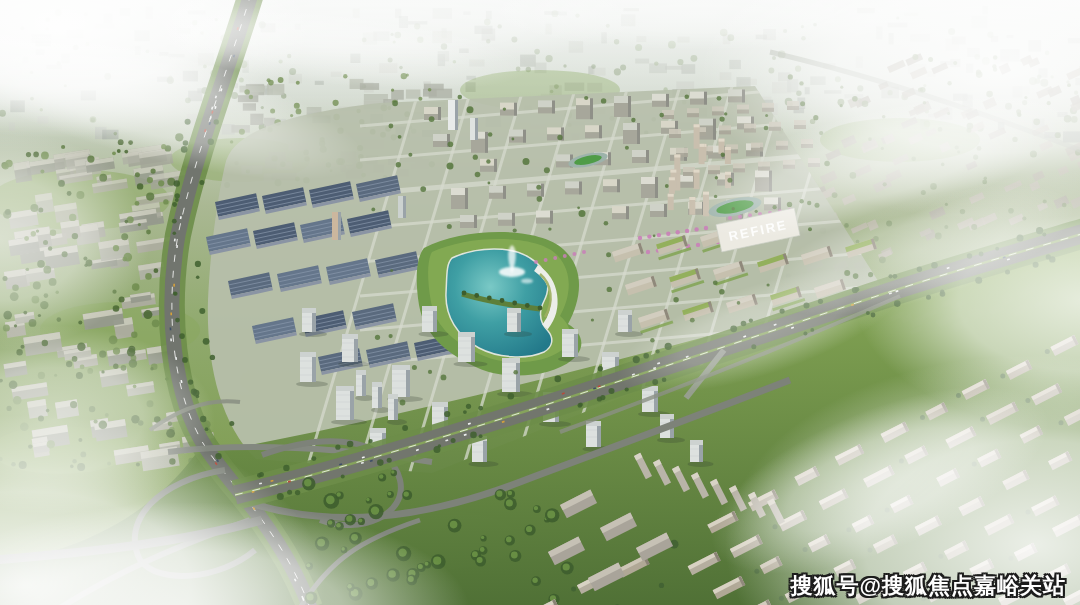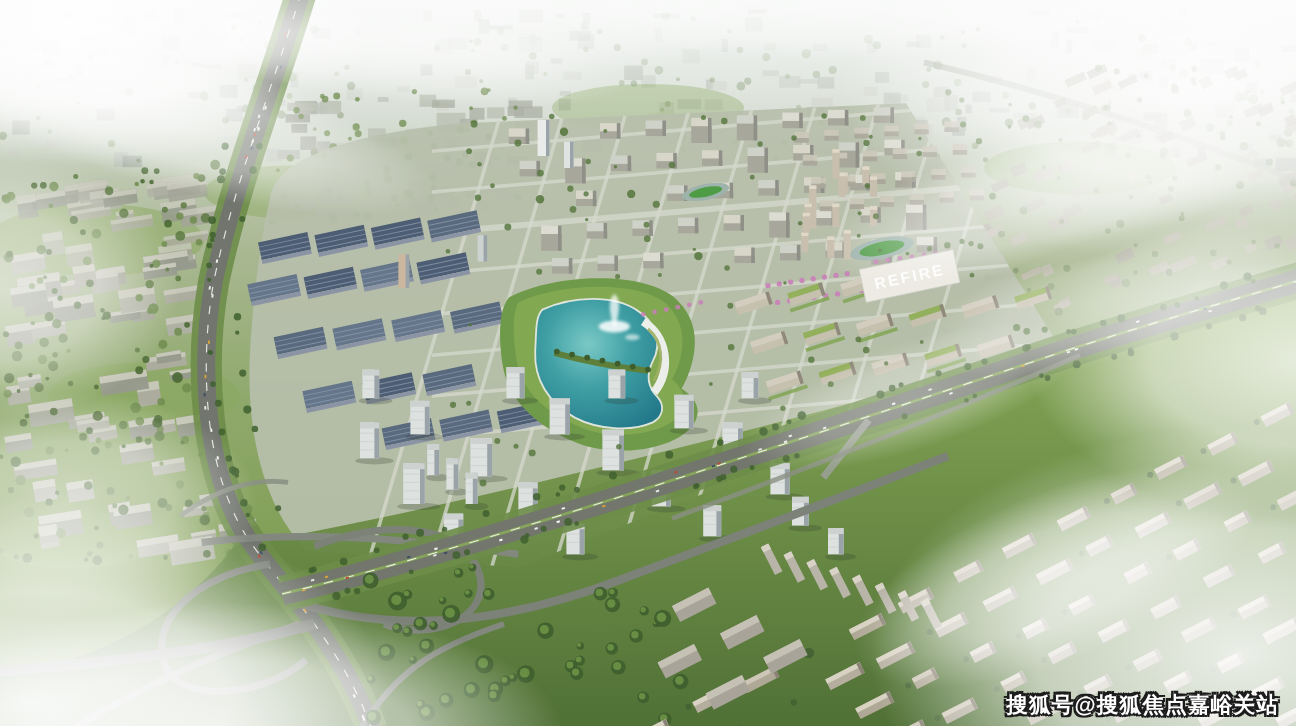--- a/index.html
+++ b/index.html
@@ -1,21 +1,21 @@
 <!DOCTYPE html>
 <html><head>
 <meta charset="utf-8">
 <style>
   html,body{margin:0;padding:0;background:#222;}
   .stage{position:relative;width:1080px;height:605px;overflow:hidden;
          font-family:"Liberation Sans",sans-serif;background:#dfe5df;}
   .stage svg{position:absolute;left:0;top:0;}
   .watermark{
     position:absolute;right:14px;bottom:7px;
-    font-weight:bold;font-size:18px;line-height:1.1;color:#ffffff;letter-spacing:1px;
+    font-weight:bold;font-size:22px;line-height:1.1;color:#ffffff;letter-spacing:1px;
     font-family:"Liberation Sans",sans-serif;
     text-shadow:-2px -2px 0 #1c1c1c, 2px -2px 0 #1c1c1c, -2px 2px 0 #1c1c1c, 2px 2px 0 #1c1c1c,
                 -2px 0 0 #1c1c1c, 2px 0 0 #1c1c1c, 0 -2px 0 #1c1c1c, 0 2px 0 #1c1c1c;
     white-space:nowrap; user-select:none;
   }
 </style>
 </head>
 <body>
 
 <div class="stage">

